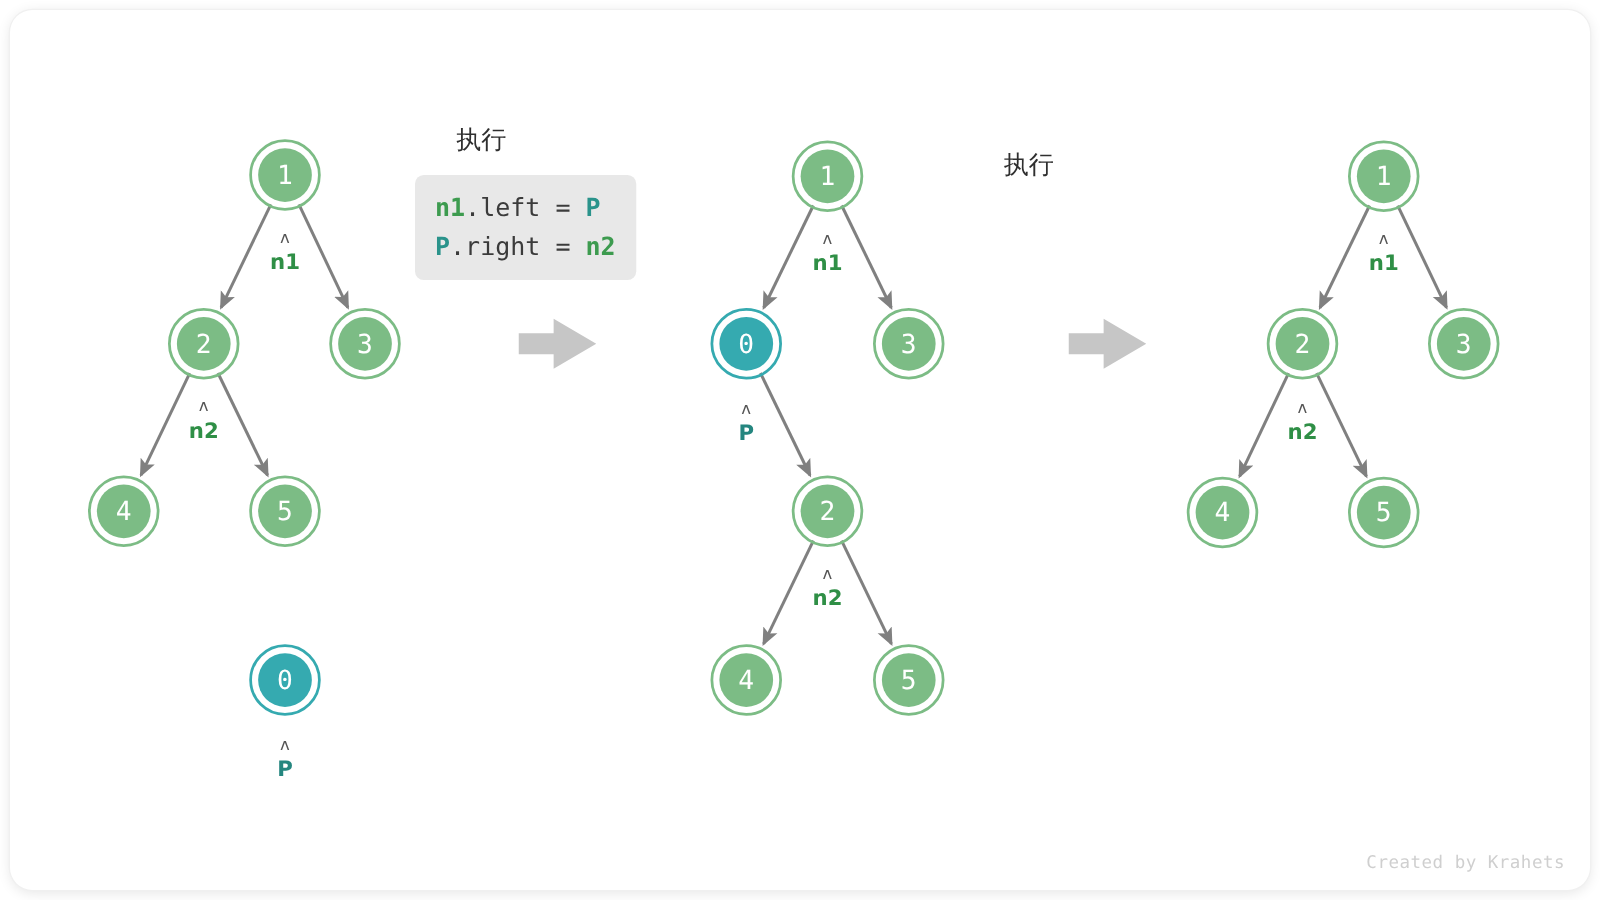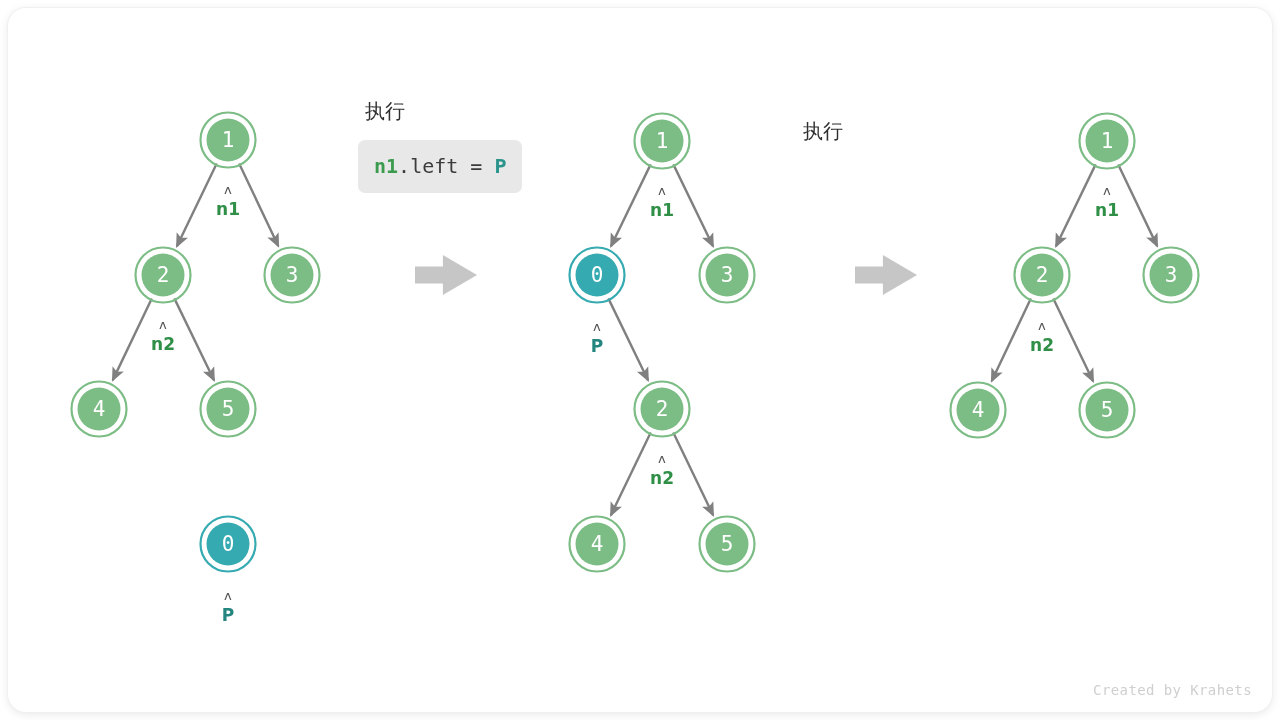--- a/index.html
+++ b/index.html
@@ -230,20 +230,21 @@
           <text x="1042" y="351" class="ptr-label green" text-anchor="middle">n2</text>
         </g>
       </g>
     <g id="flow-layer">
         <polygon points="415,266.6 442.9,266.6 442.9,255 477,275 442.9,295 442.9,283.4 415,283.4" fill="#c6c6c6"></polygon>
         <polygon points="855,266.6 882.9,266.6 882.9,255 917,275 882.9,295 882.9,283.4 855,283.4" fill="#c6c6c6"></polygon>
       </g>
   </svg>
 
   <div class="step-title" style="left:365px; top:98px;">执行</div>
-  <div class="code-box" id="code-box-2" style="left:358px; top:140px;">
+  <div class="code-box" id="code-box-2" style="left:332px; top:140px;">
       <div><span class="tok-green">n1</span><span class="tok-plain">.left = </span><span class="tok-teal">P</span></div>
+      <div><span class="tok-teal">P</span><span class="tok-plain">.right = </span><span class="tok-green">n2</span></div>
     </div>
 
   <div class="step-title" style="left:803px; top:118px;">执行</div>
 
   <div class="credit">Created by Krahets</div>
 </div>
 
 </body></html>

